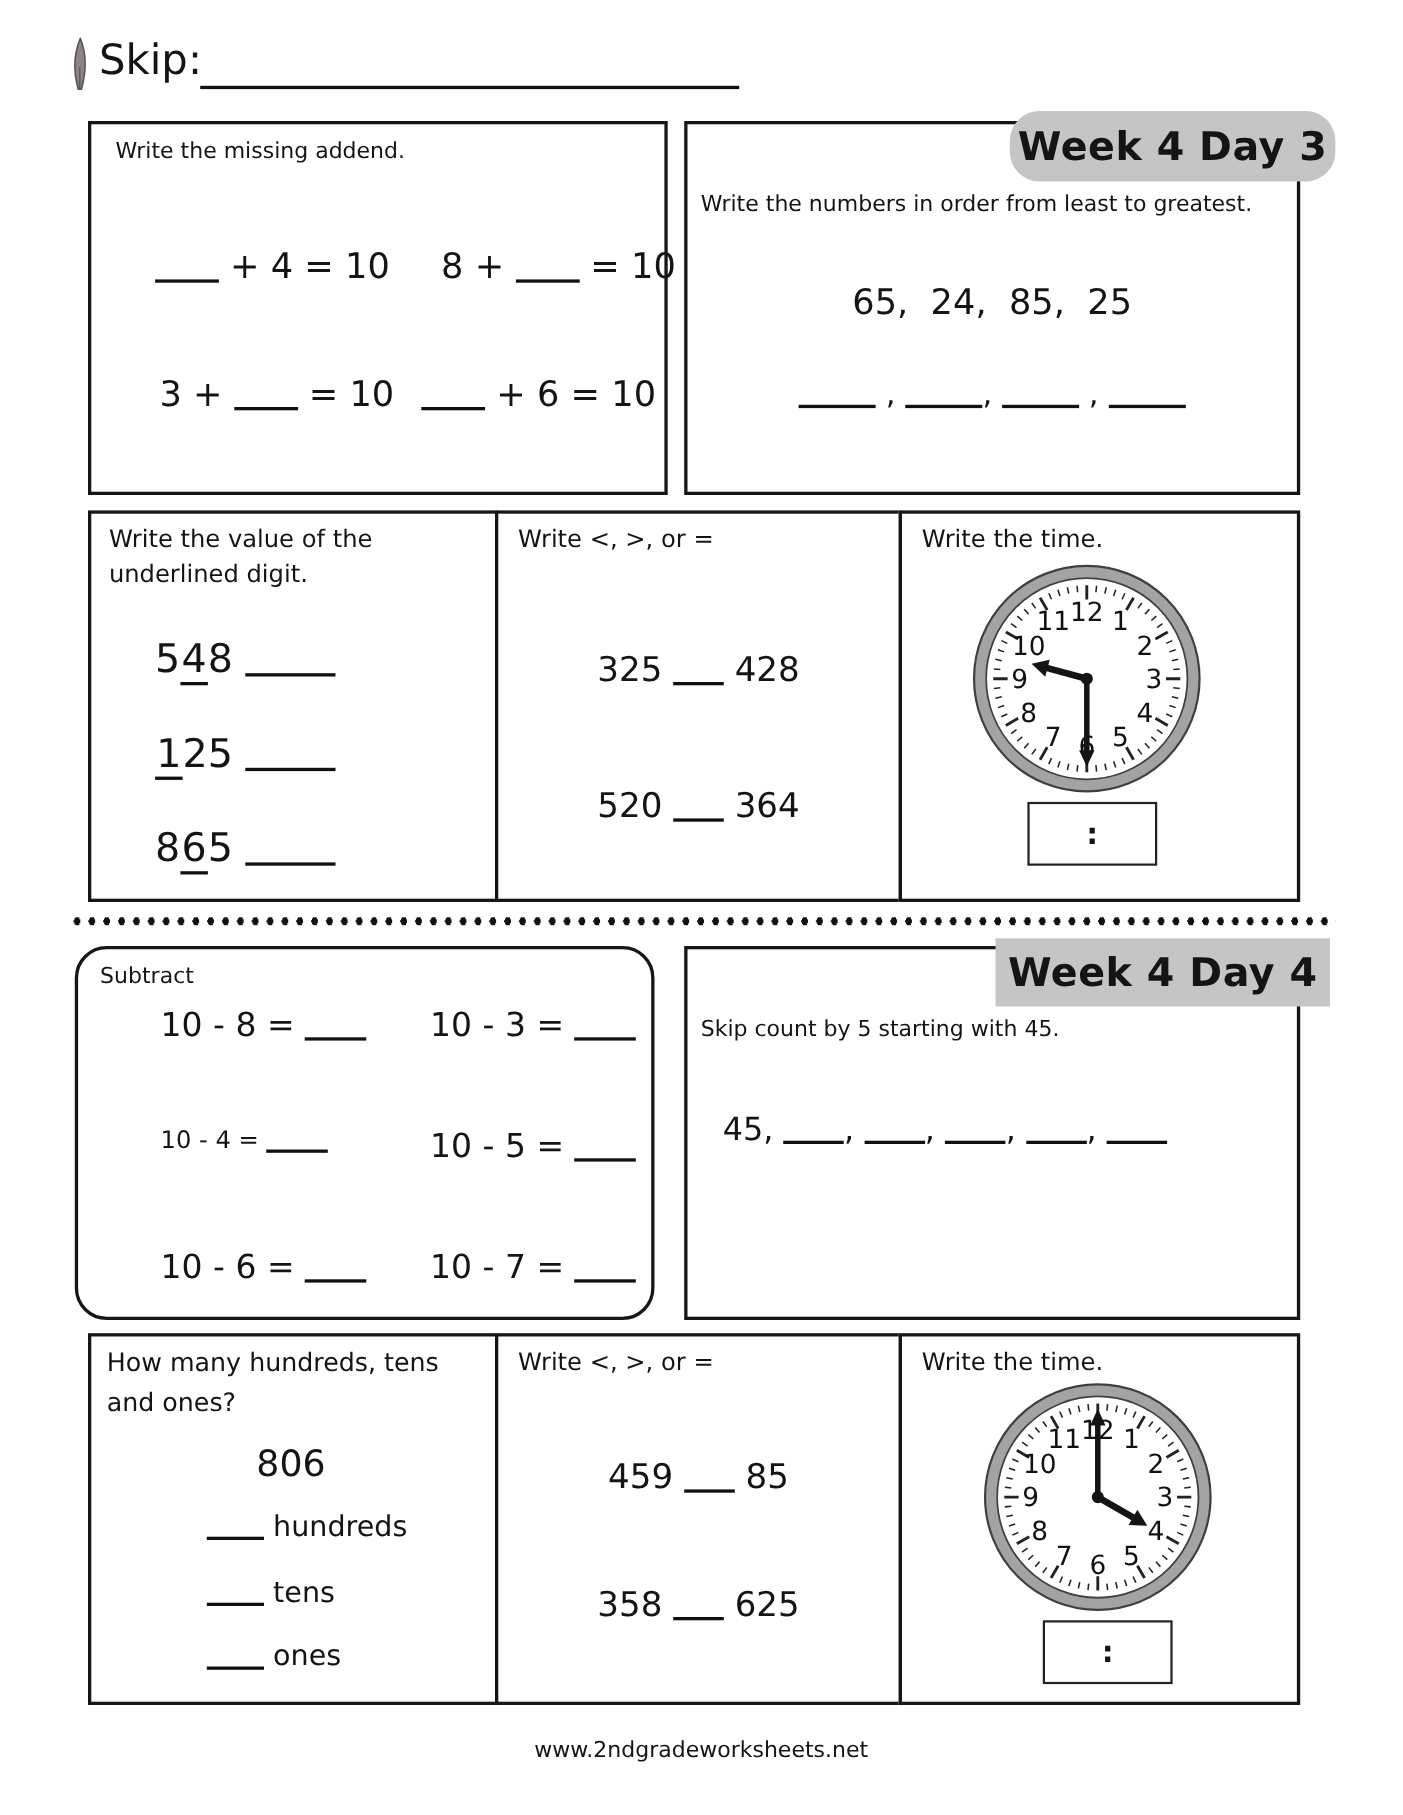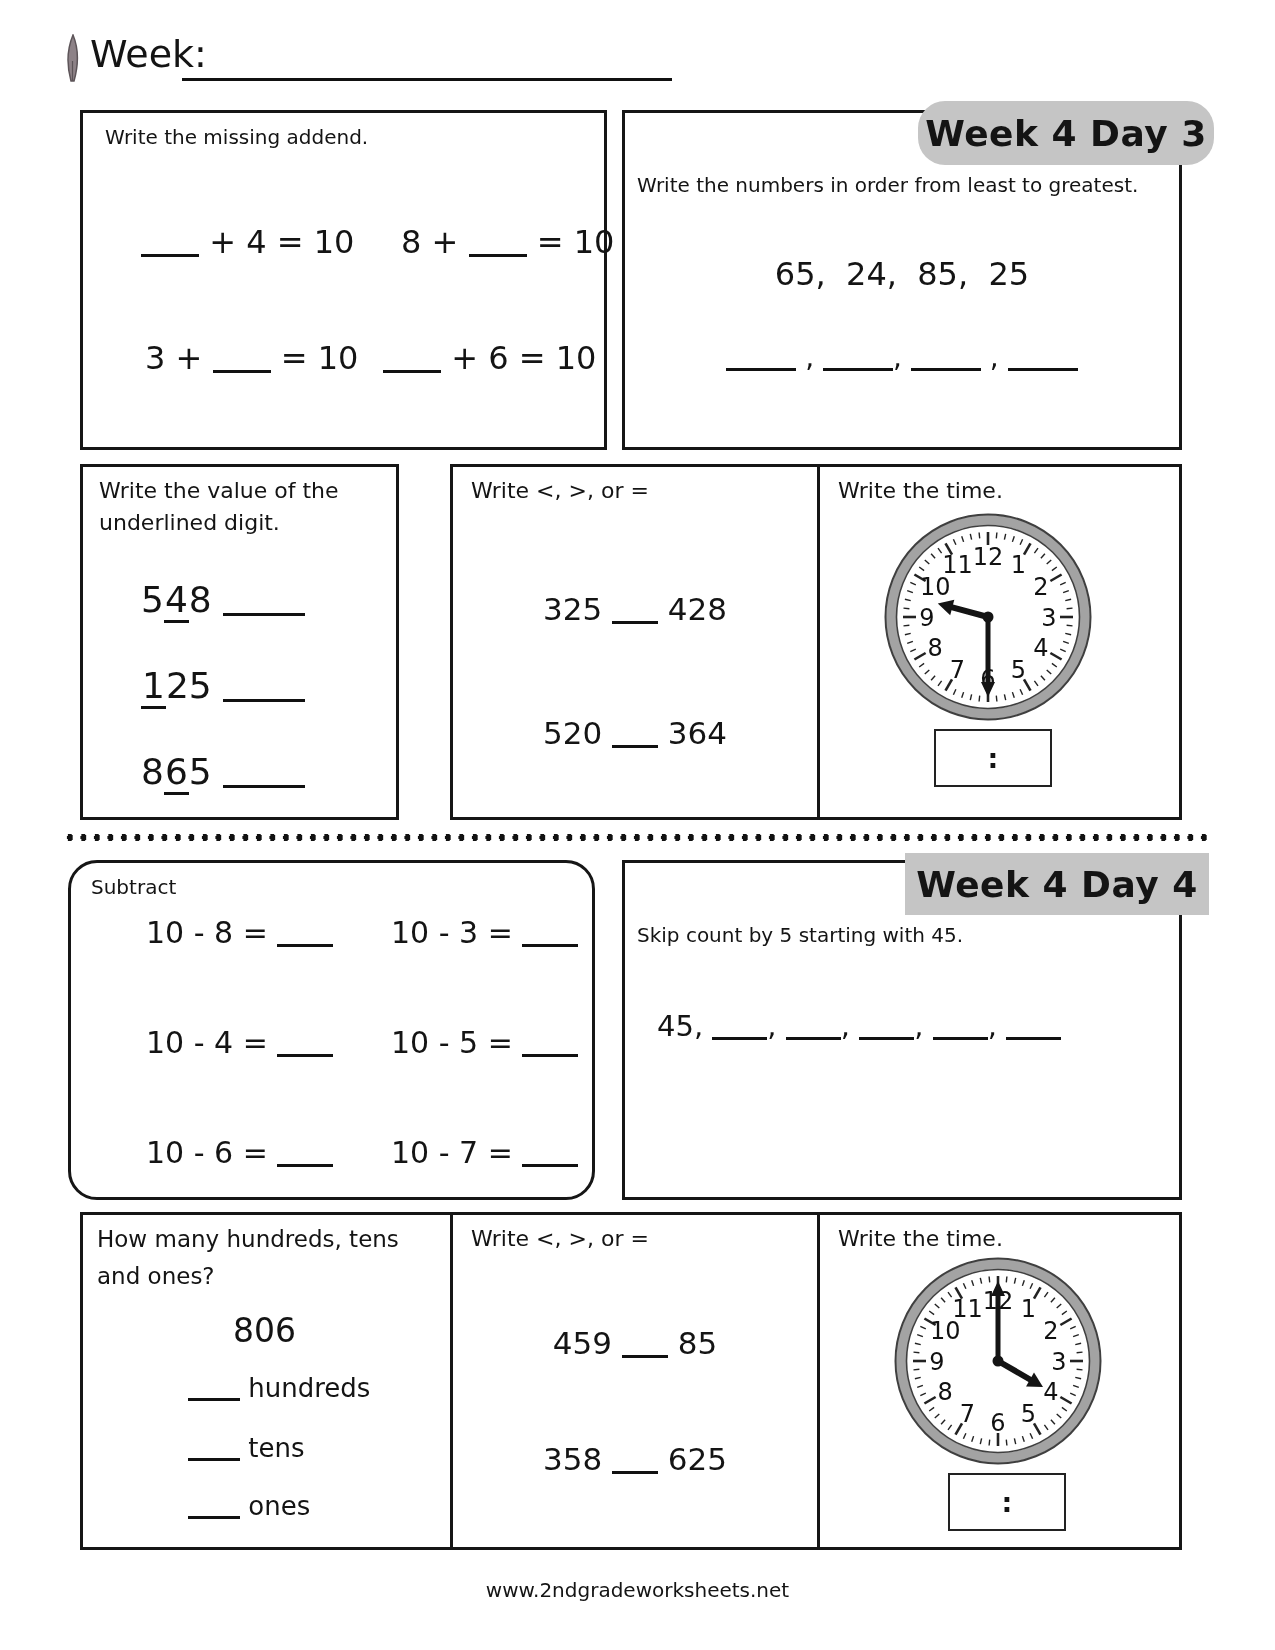--- a/index.html
+++ b/index.html
@@ -28,42 +28,42 @@
 <body>
 
 <div id="canvas">
 
   <span class="abs" style="left:60px;top:34px;width:26px;height:50px;">
     <svg width="26" height="50" viewBox="0 0 24 50">
       <path d="M12 1 C17 13 18 29 13 47 L10 47 C5 29 7 13 12 1 Z" fill="#8d8287" stroke="#5c5458" stroke-width="1.5"></path>
       <line x1="11.5" y1="47" x2="11.5" y2="27" stroke="#5c5458" stroke-width="1.2"></line>
     </svg>
   </span>
-  <span class="abs name-label" style="left:90px;top:32px;">Week:</span>
+  <span class="abs name-label" style="left:90px;top:32px;">Skip:</span>
   <span class="name-line" style="left:182px;top:78px;width:490px;"></span>
 
   <div class="banner" style="left:918px;top:101px;width:296px;height:64px;border-radius:27px;">
     <span>Week 4 Day 3</span>
   </div>
 
   <div class="cell" style="left:80px;top:110px;width:527px;height:340px;">
     <div class="instr" style="left:22px;top:10px;">Write the missing addend.</div>
     <div class="prob" style="left:58px;top:110px;"><span class="blank" style="width: 58px;"></span> + 4 = 10</div>
     <div class="prob" style="left:318px;top:110px;">8 + <span class="blank" style="width: 58px;"></span> = 10</div>
     <div class="prob" style="left:62px;top:226px;">3 + <span class="blank" style="width: 58px;"></span> = 10</div>
     <div class="prob" style="left:300px;top:226px;"><span class="blank" style="width: 58px;"></span> + 6 = 10</div>
   </div>
 
   <div class="cell" style="left:622px;top:110px;width:560px;height:340px;padding-left:23px;">
     <div class="instr" style="left:12px;top:58px;width:540px;">Write the numbers in order from least to greatest.</div>
     <div class="prob center pre-space" style="top:142px;">65,  24,  85,  25</div>
     <div class="prob center" style="top:228px;font-size:28px;"><span class="blank" style="width: 70px;"></span> , <span class="blank" style="width: 70px;"></span>, <span class="blank" style="width: 70px;"></span> , <span class="blank" style="width: 70px;"></span></div>
   </div>
 
-  <div class="cell" style="left:80px;top:464px;width:319px;height:356px;">
+  <div class="cell" style="left:80px;top:464px;width:373px;height:356px;">
     <div class="instr" style="left:16px;top:8px;width:330px;font-size:22px;">Write the value of the underlined digit.</div>
     <div class="prob" style="left:58px;top:112px;font-size:36px;">
       <span>5</span><span class="ud">4</span><span>8</span>
       <span class="blank" style="width:82px;"></span>
     </div>
     <div class="prob" style="left:58px;top:198px;font-size:36px;">
       <span></span><span class="ud">1</span><span>25</span>
       <span class="blank" style="width:82px;"></span>
     </div>
     <div class="prob" style="left:58px;top:284px;font-size:36px;">
@@ -168,21 +168,21 @@
   <div class="dots" style="left:64px;top:833px;width:1150px;"></div>
 
   <div class="banner" style="left:905px;top:853px;width:304px;height:62px;">
     <span>Week 4 Day 4</span>
   </div>
 
   <div class="cell" style="left:68px;top:860px;width:527px;height:340px;border-radius:29px;">
     <div class="instr" style="left:20px;top:10px;">Subtract</div>
     <div class="prob" style="left:75px;top:52px;font-size:30px;">10 - 8 = <span class="blank" style="width: 56px;"></span></div>
     <div class="prob" style="left:320px;top:52px;font-size:30px;">10 - 3 = <span class="blank" style="width: 56px;"></span></div>
-    <div class="prob" style="left:75px;top:162px;font-size:30px;">10 - 4 = <span class="blank" style="width: 56px;"></span></div>
+    <div class="prob" style="left:75px;top:162px;font-size:22px;">10 - 4 = <span class="blank" style="width: 56px;"></span></div>
     <div class="prob" style="left:320px;top:162px;font-size:30px;">10 - 5 = <span class="blank" style="width: 56px;"></span></div>
     <div class="prob" style="left:75px;top:272px;font-size:30px;">10 - 6 = <span class="blank" style="width: 56px;"></span></div>
     <div class="prob" style="left:320px;top:272px;font-size:30px;">10 - 7 = <span class="blank" style="width: 56px;"></span></div>
   </div>
 
   <div class="cell" style="left:622px;top:860px;width:560px;height:340px;">
     <div class="instr" style="left:12px;top:58px;width:540px;">Skip count by 5 starting with 45.</div>
     <div class="prob" style="left:32px;top:146px;font-size:29px;">45, <span class="blank" style="width: 55px;"></span>, <span class="blank" style="width: 55px;"></span>, <span class="blank" style="width: 55px;"></span>, <span class="blank" style="width: 55px;"></span>, <span class="blank" style="width: 55px;"></span></div>
   </div>
 

